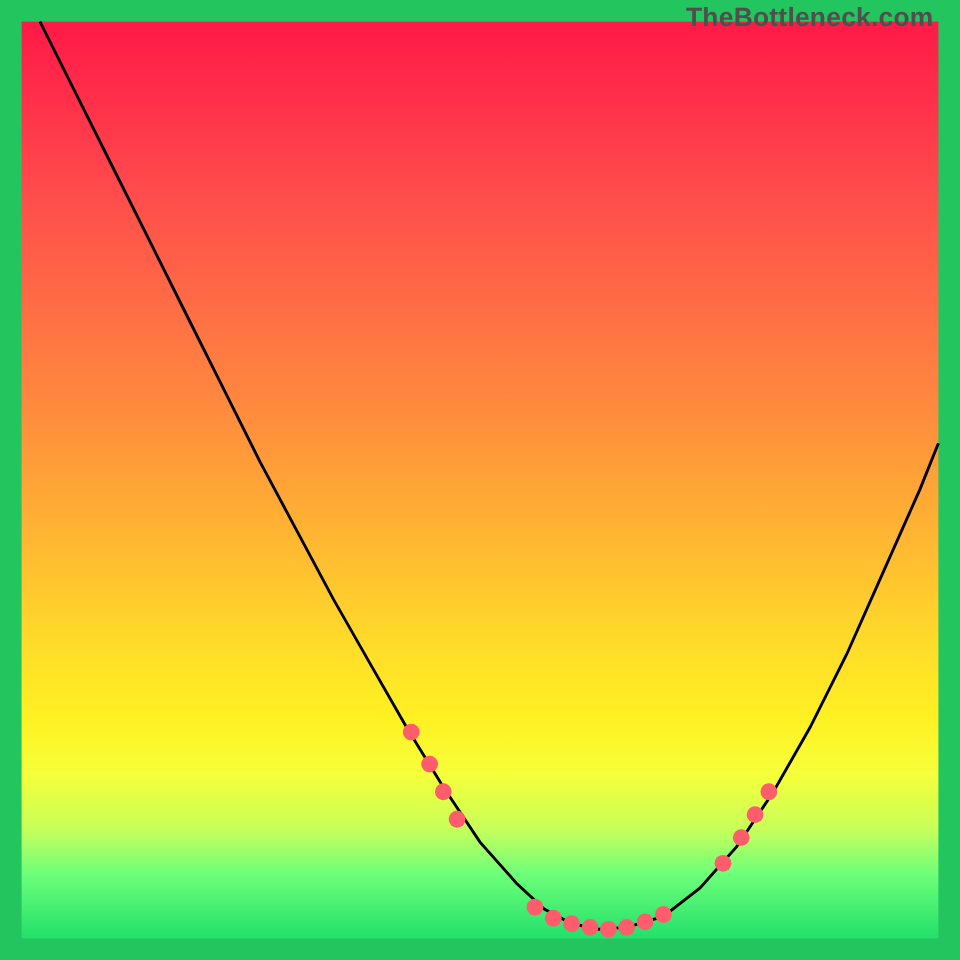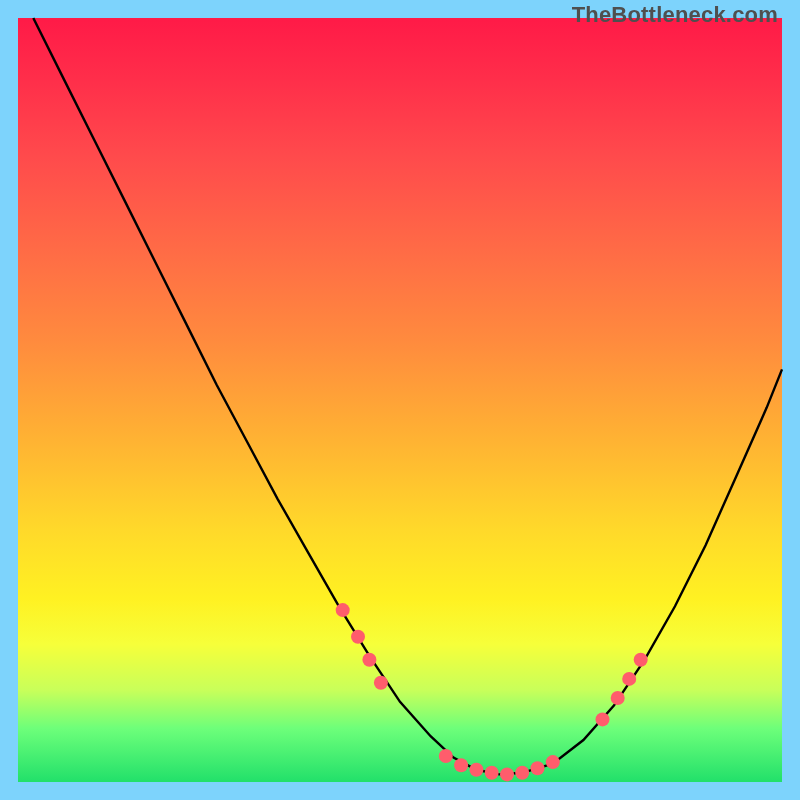--- a/index.html
+++ b/index.html
@@ -8,21 +8,21 @@
     width: 800px;
     height: 800px;
     background: #000;
     overflow: hidden;
     font-family: Arial, Helvetica, sans-serif;
   }
   .stage {
     position: relative;
     width: 800px;
     height: 800px;
-    background: #7dd3fc;
+    background: #22c55e;
   }
   .plot {
     position: absolute;
     left: 18px;
     top: 18px;
     width: 764px;
     height: 764px;
     
     background:
       linear-gradient(to bottom,

